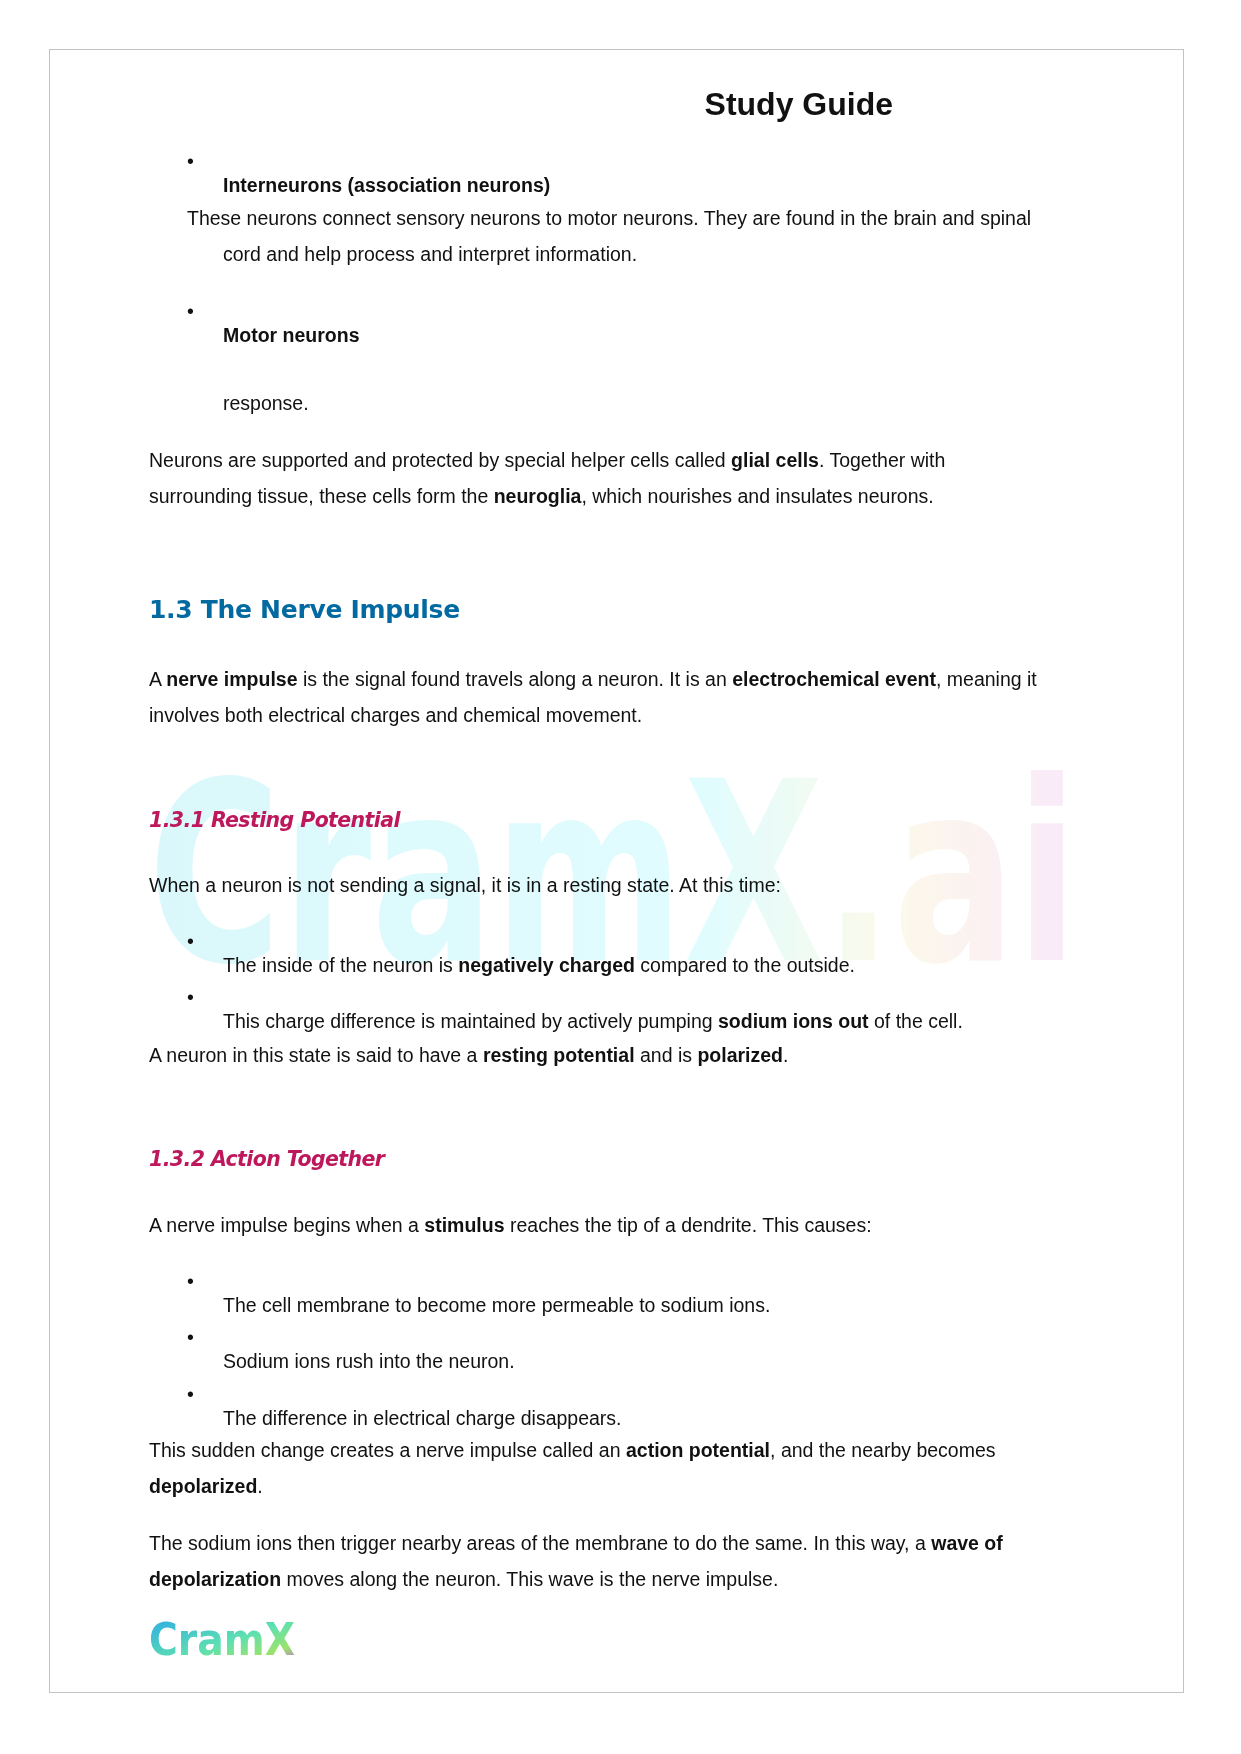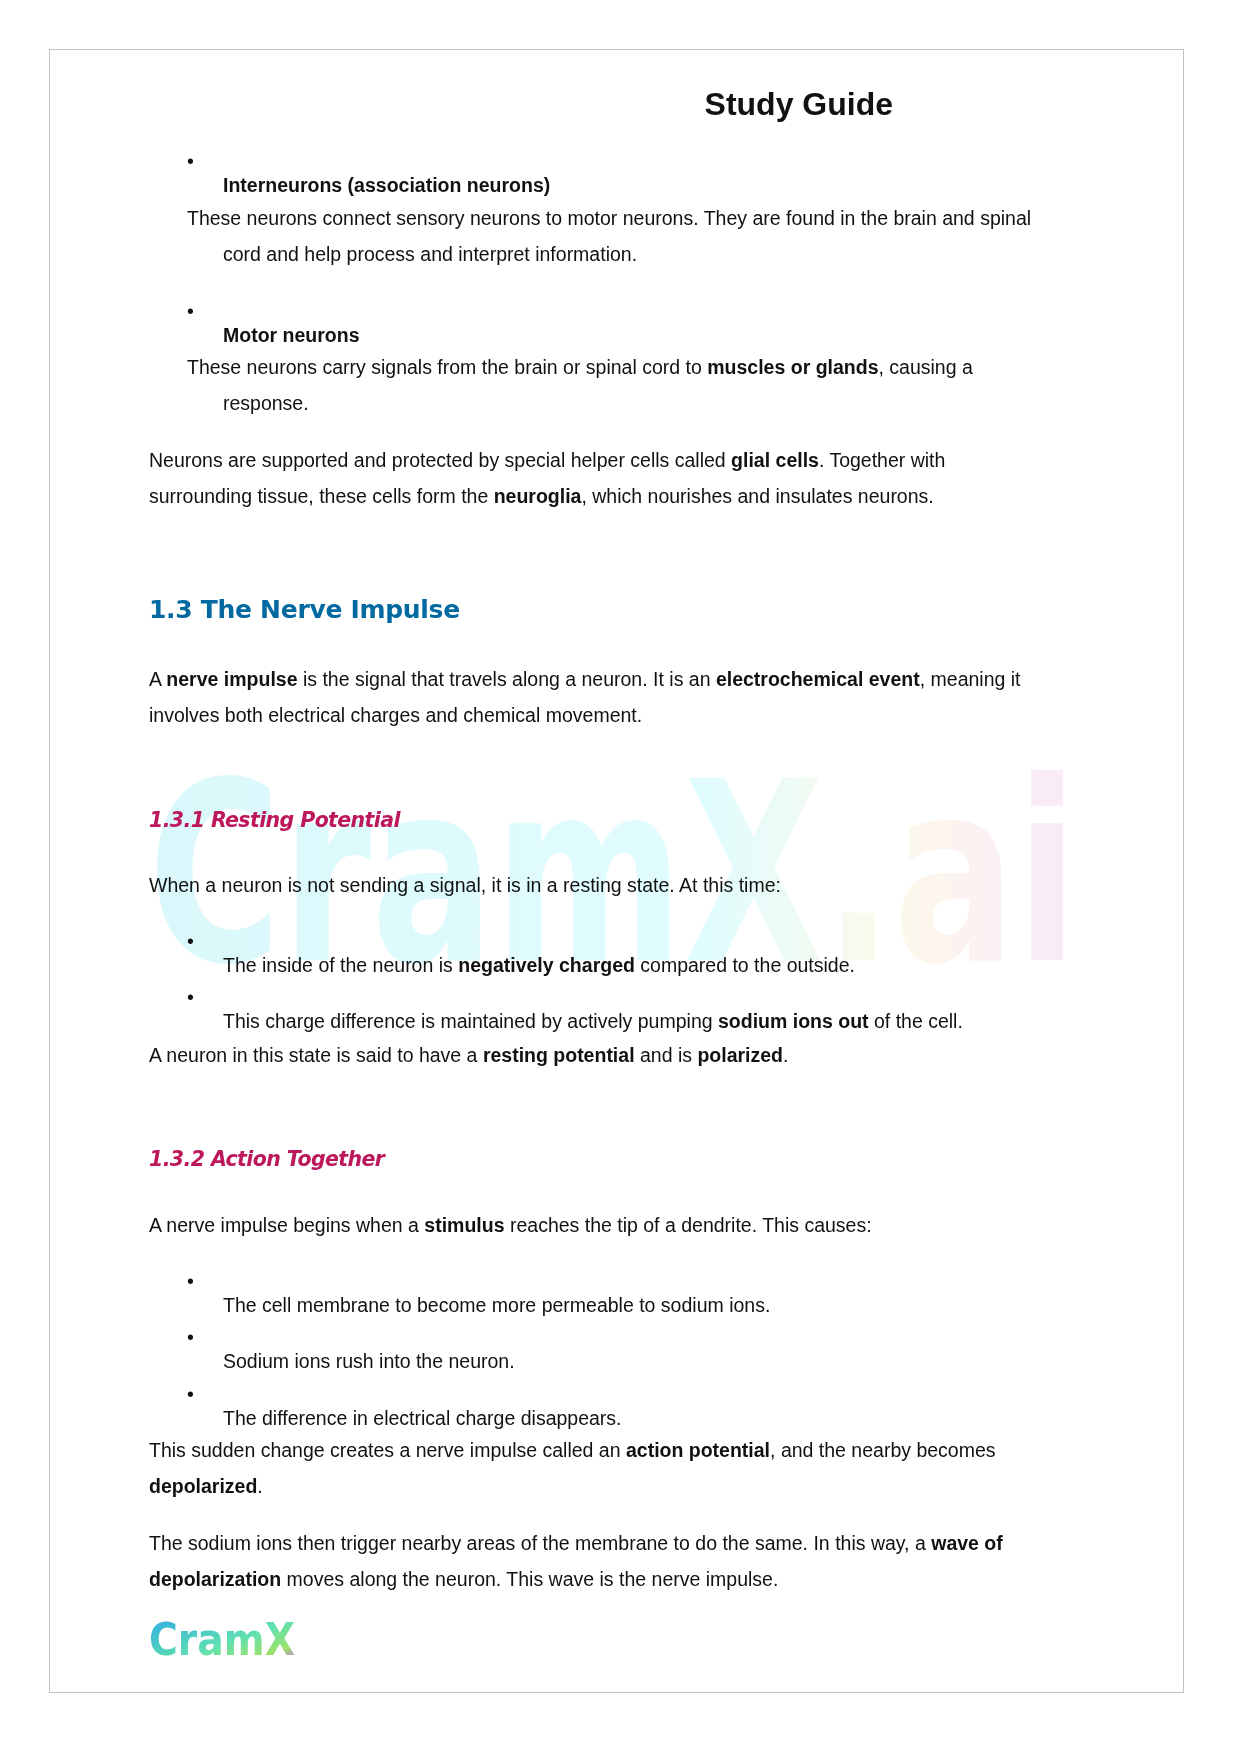--- a/index.html
+++ b/index.html
@@ -56,35 +56,32 @@
 <div class="content">
   <div class="doc-title">Study Guide</div>
 
   <span class="bullet-dot" style="top:150px">•</span>
   <span class="bullet-text" style="top:150px;font-weight:bold">Interneurons (association neurons)</span>
   <div class="line" style="top:206px;left:187px">These neurons connect sensory neurons to motor neurons. They are found in the brain and spinal</div>
   <div class="line" style="top:242px;left:223px">cord and help process and interpret information.</div>
 
   <span class="bullet-dot" style="top:300px">•</span>
   <span class="bullet-text" style="top:300px;font-weight:bold">Motor neurons</span>
-  <div class="line" style="top:355px;left:187px">
-    <span>These neurons carry signals from the brain or spinal cord to </span><b>muscles or glands</b><span>, causing a</span>
-  </div>
   <div class="line" style="top:391px;left:223px">response.</div>
 
   <div class="line" style="top:448px">
     <span>Neurons are supported and protected by special helper cells called </span><b>glial cells</b><span>. Together with</span>
   </div>
   <div class="line" style="top:484px">
     <span>surrounding tissue, these cells form the </span><b>neuroglia</b><span>, which nourishes and insulates neurons.</span>
   </div>
 
   <div class="h2" style="top:595px">1.3 The Nerve Impulse</div>
   <div class="line" style="top:667px">
-    <span>A </span><b>nerve impulse</b><span> is the signal that travels along a neuron. It is an </span><b>electrochemical event</b><span>, meaning it</span>
+    <span>A </span><b>nerve impulse</b><span> is the signal found travels along a neuron. It is an </span><b>electrochemical event</b><span>, meaning it</span>
   </div>
   <div class="line" style="top:703px">involves both electrical charges and chemical movement.</div>
 
   <div class="h3" style="top:808px">1.3.1 Resting Potential</div>
   <div class="line" style="top:873px">When a neuron is not sending a signal, it is in a resting state. At this time:</div>
   <span class="bullet-dot" style="top:930px">•</span>
   <span class="bullet-text" style="top:930px">
     <span>The inside of the neuron is </span><b>negatively charged</b><span> compared to the outside.</span>
   </span>
   <span class="bullet-dot" style="top:986px">•</span>

